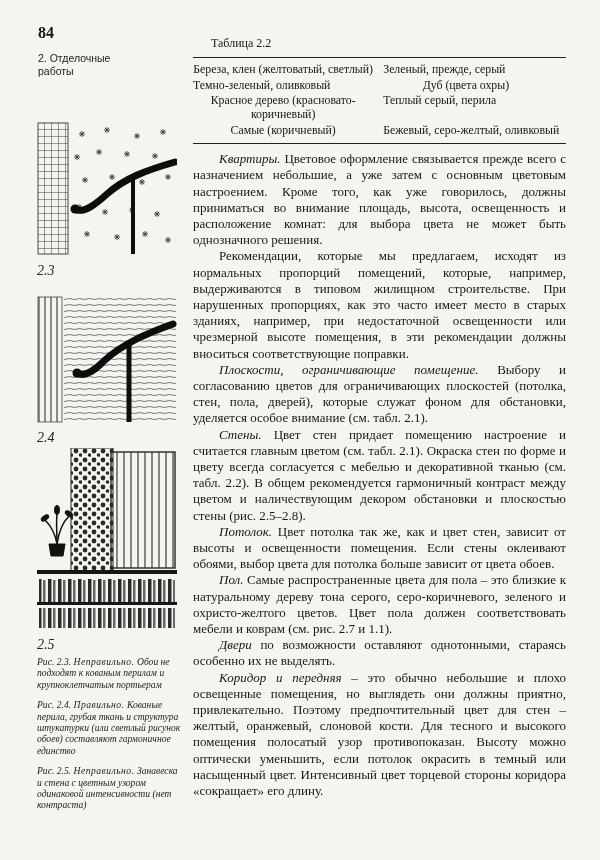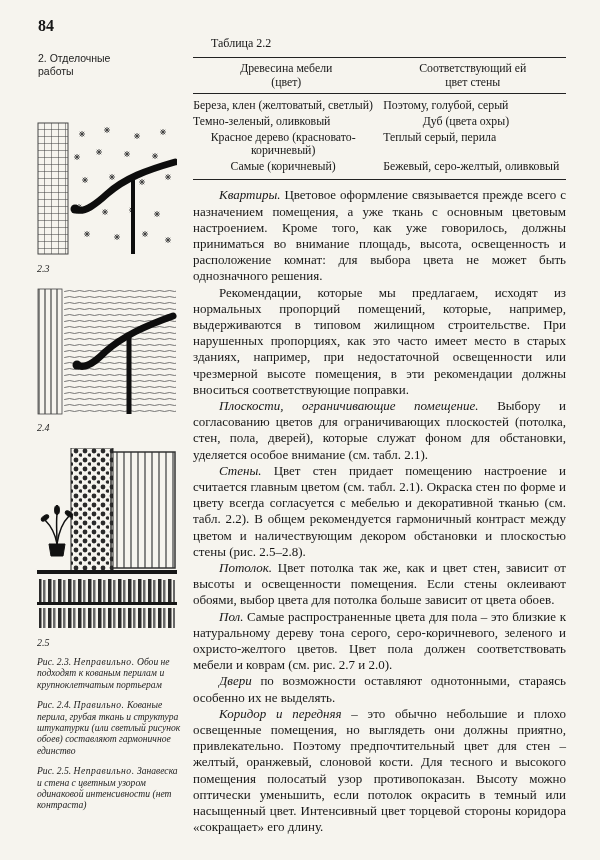--- a/index.html
+++ b/index.html
@@ -4,31 +4,31 @@
 <style>
   * { margin:0; padding:0; box-sizing:border-box; }
   html,body { width:600px; height:860px; }
   body {
     background:#f6f4ee;
     color:#171717;
     font-family:"Liberation Serif", serif;
     position:relative;
     overflow:hidden;
   }
-  .page-number { position:absolute; left:38px; top:17px; font-size:16px; font-weight:bold; }
+  .page-number { position:absolute; left:38px; top:24px; font-size:16px; font-weight:bold; }
   .section-label {
     position:absolute; left:38px; top:52px; width:120px;
     font-family:"Liberation Sans", sans-serif;
     font-size:10.5px; line-height:12.5px; white-space:pre-line; color:#222;
   }
   .figure { position:absolute; left:37px; width:140px; }
   .fig-23 { top:122px; }
-  .fig-24 { top:288px; }
+  .fig-24 { top:296px; }
   .fig-25 { top:448px; }
-  .fig-label { margin-top:3px; font-size:10px; font-style:italic; color:#222; }
+  .fig-label { margin-top:3px; font-size:14px; font-style:italic; color:#222; }
   .captions {
     position:absolute; left:37px; top:656px; width:146px;
     font-size:9.6px; line-height:11.4px; font-style:italic; color:#1d1d1d;
     text-align:left;
   }
   .caption { margin-bottom:9px; }
   .cap-ref { font-style:italic; }
   .cap-verdict { letter-spacing:0.5px; }
   .main {
     position:absolute; left:193px; top:28px; width:373px;
@@ -160,47 +160,41 @@
     <span class="cap-verdict">Неправильно.</span>
     <span class="cap-text">Занавеска и стена с цветным узором одинаковой интенсивности (нет контраста)</span>
   </p>
 </div>
 
 <div class="main">
 
   <p class="tbl-title">Таблица 2.2</p>
 
   <div class="tbl">
-    <div class="tbl-head">
-      <div class="th">Древесина мебели
-(цвет)</div>
-      <div class="th">Соответствующий ей
-цвет стены</div>
-    </div>
     <div class="tbl-body">
       <div class="tbl-row">
         <div class="td td-1">Береза, клен (желтоватый, светлый)</div>
-        <div class="td td-2">Поэтому, голубой, серый</div>
+        <div class="td td-2">Зеленый, прежде, серый</div>
       </div>
       <div class="tbl-row">
         <div class="td td-2">Темно-зеленый, оливковый</div>
         <div class="td td-1">Дуб (цвета охры)</div>
       </div>
       <div class="tbl-row">
         <div class="td td-1">Красное дерево (красновато-коричневый)</div>
         <div class="td td-2">Теплый серый, перила</div>
       </div>
       <div class="tbl-row">
         <div class="td td-1">Самые (коричневый)</div>
         <div class="td td-2">Бежевый, серо-желтый, оливковый</div>
       </div>
     </div>
   </div>
 
-  <p class="para"><em class="lead">Квартиры.</em><span> Цветовое оформление связывается прежде всего с назначением помещения, а уже ткань с основным цветовым настроением. Кроме того, как уже говорилось, должны приниматься во внимание площадь, высота, освещенность и расположение комнат: для выбора цвета не может быть однозначного решения.</span></p>
+  <p class="para"><em class="lead">Квартиры.</em><span> Цветовое оформление связывается прежде всего с назначением небольшие, а уже затем с основным цветовым настроением. Кроме того, как уже говорилось, должны приниматься во внимание площадь, высота, освещенность и расположение комнат: для выбора цвета не может быть однозначного решения.</span></p>
   <p class="para"><em class="lead"></em><span>Рекомендации, которые мы предлагаем, исходят из нормальных пропорций помещений, которые, например, выдерживаются в типовом жилищном строительстве. При нарушенных пропорциях, как это часто имеет место в старых зданиях, например, при недостаточной освещенности или чрезмерной высоте помещения, в эти рекомендации должны вноситься соответствующие поправки.</span></p>
   <p class="para"><em class="lead">Плоскости, ограничивающие помещение.</em><span> Выбору и согласованию цветов для ограничивающих плоскостей (потолка, стен, пола, дверей), которые служат фоном для обстановки, уделяется особое внимание (см. табл. 2.1).</span></p>
   <p class="para"><em class="lead">Стены.</em><span> Цвет стен придает помещению настроение и считается главным цветом (см. табл. 2.1). Окраска стен по форме и цвету всегда согласуется с мебелью и декоративной тканью (см. табл. 2.2). В общем рекомендуется гармоничный контраст между цветом и наличествующим декором обстановки и плоскостью стены (рис. 2.5–2.8).</span></p>
   <p class="para"><em class="lead">Потолок.</em><span> Цвет потолка так же, как и цвет стен, зависит от высоты и освещенности помещения. Если стены оклеивают обоями, выбор цвета для потолка больше зависит от цвета обоев.</span></p>
-  <p class="para"><em class="lead">Пол.</em><span> Самые распространенные цвета для пола – это близкие к натуральному дереву тона серого, серо-коричневого, зеленого и охристо-желтого цветов. Цвет пола должен соответствовать мебели и коврам (см. рис. 2.7 и 2.0).</span></p>
+  <p class="para"><em class="lead">Пол.</em><span> Самые распространенные цвета для пола – это близкие к натуральному дереву тона серого, серо-коричневого, зеленого и охристо-желтого цветов. Цвет пола должен соответствовать мебели и коврам (см. рис. 2.7 и 1.1).</span></p>
   <p class="para"><em class="lead">Двери</em><span> по возможности оставляют однотонными, стараясь особенно их не выделять.</span></p>
   <p class="para"><em class="lead">Коридор и передняя</em><span> – это обычно небольшие и плохо освещенные помещения, но выглядеть они должны приятно, привлекательно. Поэтому предпочтительный цвет для стен – желтый, оранжевый, слоновой кости. Для тесного и высокого помещения полосатый узор противопоказан. Высоту можно оптически уменьшить, если потолок окрасить в темный или насыщенный цвет. Интенсивный цвет торцевой стороны коридора «сокращает» его длину.</span></p>
 </div>
 
 </body></html>

